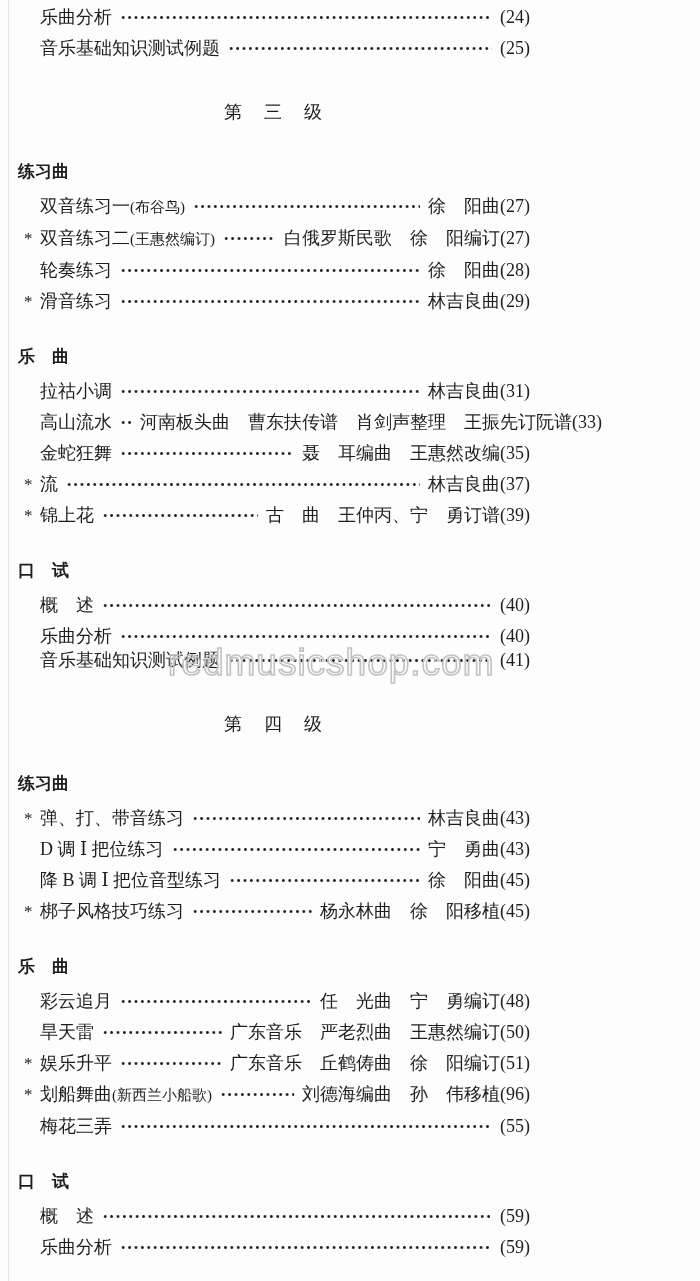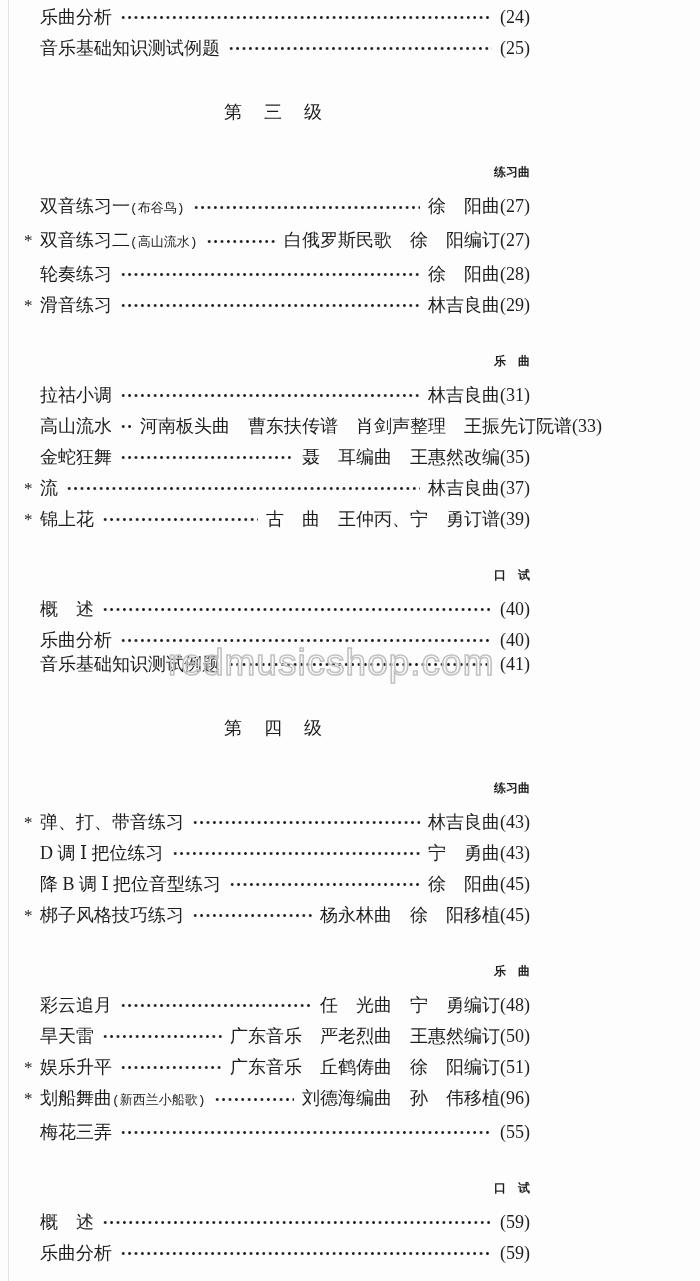--- a/index.html
+++ b/index.html
@@ -18,35 +18,35 @@
     position: absolute; left: 0; top: 0; right: 0;
     padding: 6px 22px 0 18px; box-sizing: border-box;
   }
   .level-heading {
     font-size: 18px; font-weight: 400; text-align: center;
     line-height: 30px; margin: 38px 0 0 0; letter-spacing: 2px;
     white-space: pre;
   }
   .section-heading {
     font-family: "Liberation Sans", "DejaVu Sans", sans-serif;
-    font-weight: bold; font-size: 12px; line-height: 22px;
-    margin: 34px 0 12px 0; white-space: pre; text-align: right;
+    font-weight: bold; font-size: 17px; line-height: 22px;
+    margin: 34px 0 12px 0; white-space: pre;
   }
   .entry {
     position: relative; display: flex; align-items: baseline;
     font-size: 18px; line-height: 22px;
     margin: 0 0 9px 22px;
   }
   .entry.tight { margin-top: -7px; }
   .entry .star {
     position: absolute; left: -16px; top: 3px;
     font-size: 17px; line-height: 17px;
   }
   .entry .title { white-space: pre; }
-  .entry .subtitle { font-size: 13px; white-space: pre; font-family: Liberation Mono, monospace; }
+  .entry .subtitle { font-size: 15px; white-space: pre; }
   .entry .dots {
     flex: 1 1 auto; min-width: 12px; height: 7px;
     align-self: center; margin: 0 8px;
     background-image: radial-gradient(circle, #1f1f1f 1.15px, rgba(0,0,0,0) 1.6px);
     background-size: 6.4px 7px;
     background-repeat: repeat-x;
     background-position: left center;
   }
   .entry .attribution { white-space: pre; }
   .entry .page-number { white-space: pre; }
@@ -81,21 +81,21 @@
       <div class="entry">
         <span class="title">双音练习一</span>
         <span class="subtitle">(布谷鸟)</span>
         <span class="dots"></span>
         <span class="attribution">徐　阳曲</span>
         <span class="page-number">(27)</span>
       </div>
       <div class="entry">
         <span class="star">*</span>
         <span class="title">双音练习二</span>
-        <span class="subtitle">(高山流水)</span>
+        <span class="subtitle">(王惠然编订)</span>
         <span class="dots"></span>
         <span class="attribution">白俄罗斯民歌　徐　阳编订</span>
         <span class="page-number">(27)</span>
       </div>
       <div class="entry">
         <span class="title">轮奏练习</span>
         <span class="dots"></span>
         <span class="attribution">徐　阳曲</span>
         <span class="page-number">(28)</span>
       </div>

